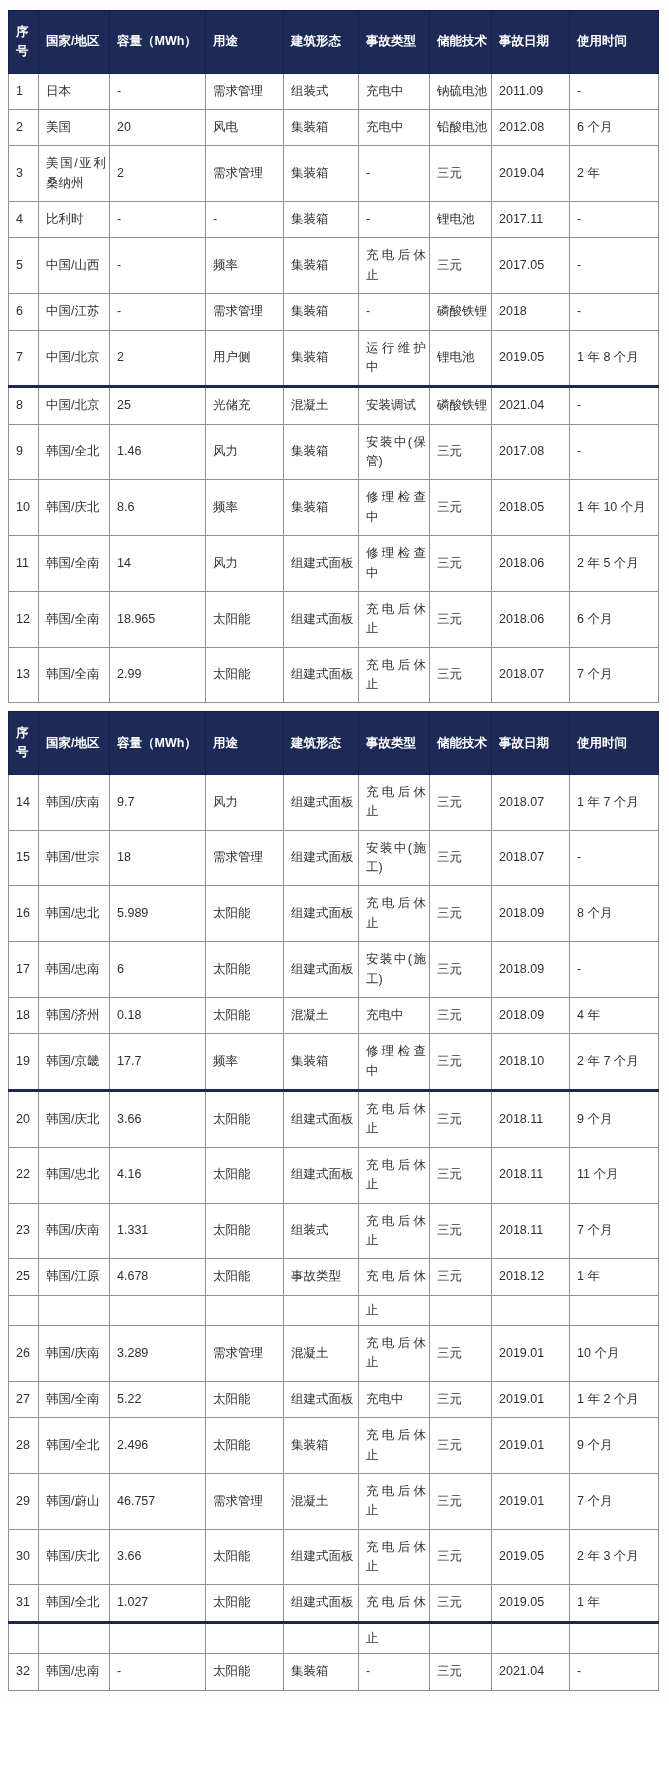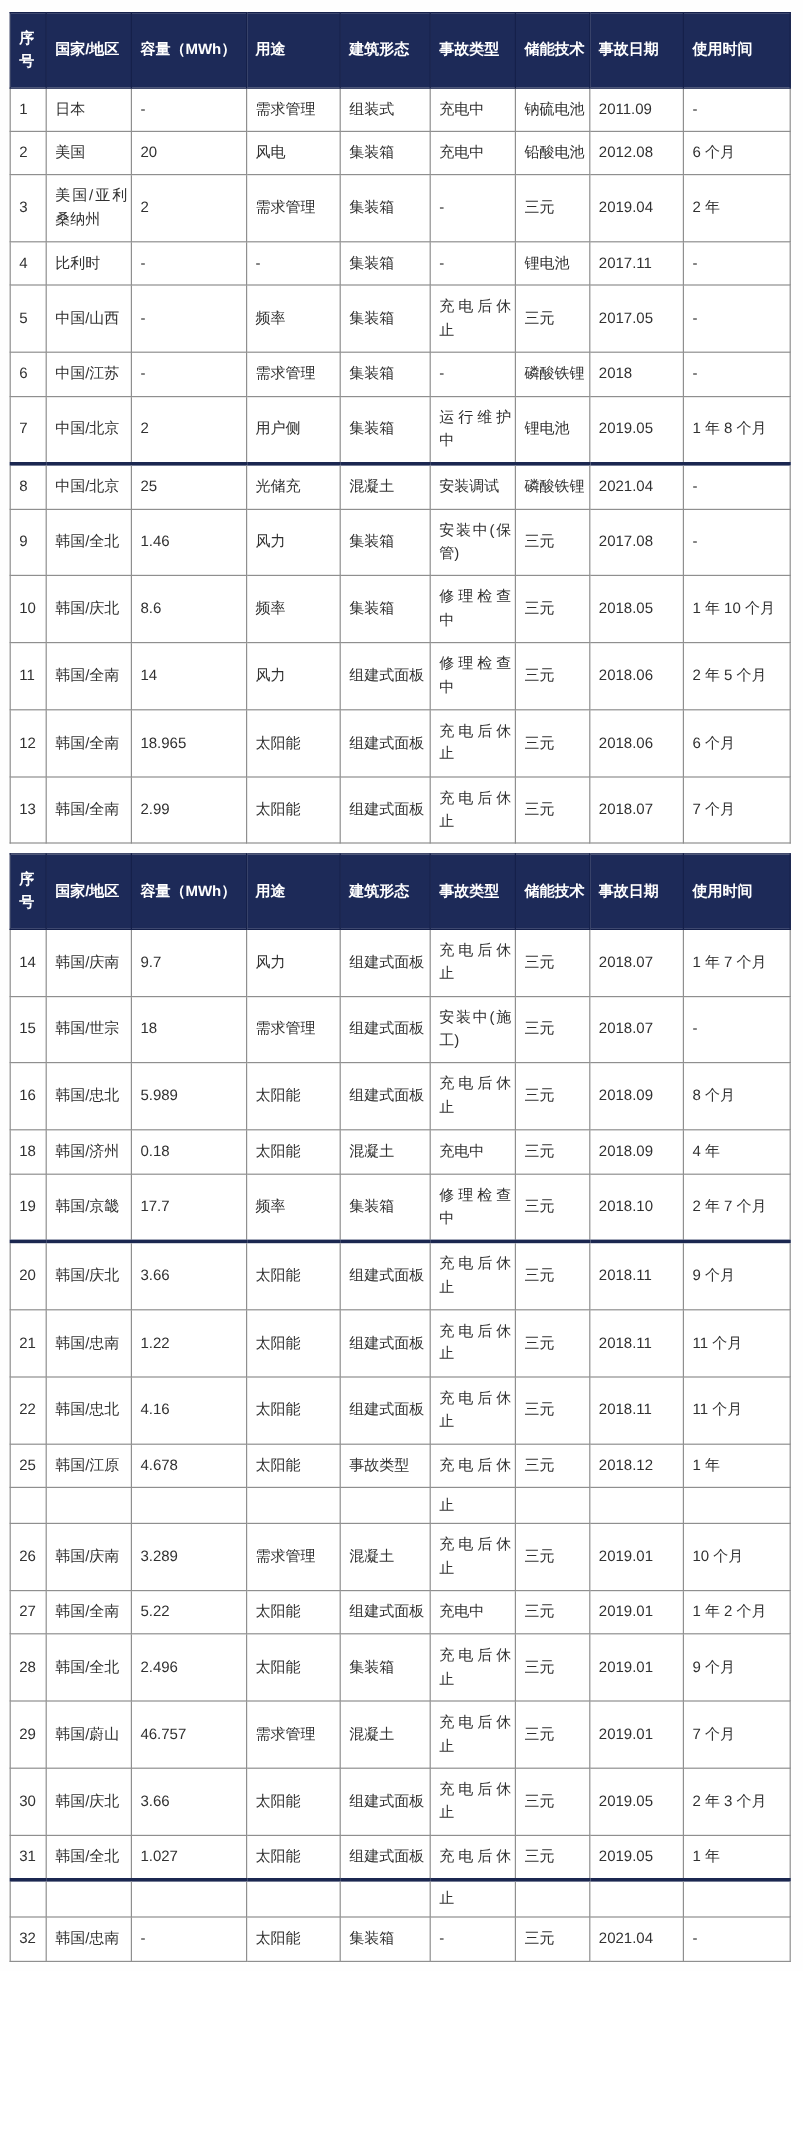--- a/index.html
+++ b/index.html
@@ -294,20 +294,31 @@
           <td>韩国/忠北</td>
           <td>5.989</td>
           <td>太阳能</td>
           <td>组建式面板</td>
           <td>充电后休止</td>
           <td>三元</td>
           <td>2018.09</td>
           <td>8 个月</td>
         </tr>
         <tr>
+          <td>17</td>
+          <td>韩国/忠南</td>
+          <td>6</td>
+          <td>太阳能</td>
+          <td>组建式面板</td>
+          <td>安装中(施工)</td>
+          <td>三元</td>
+          <td>2018.09</td>
+          <td>-</td>
+        </tr>
+        <tr>
           <td>18</td>
           <td>韩国/济州</td>
           <td>0.18</td>
           <td>太阳能</td>
           <td>混凝土</td>
           <td>充电中</td>
           <td>三元</td>
           <td>2018.09</td>
           <td>4 年</td>
         </tr>
@@ -327,40 +338,40 @@
           <td>韩国/庆北</td>
           <td>3.66</td>
           <td>太阳能</td>
           <td>组建式面板</td>
           <td>充电后休止</td>
           <td>三元</td>
           <td>2018.11</td>
           <td>9 个月</td>
         </tr>
         <tr>
-          <td>21</td>
-          <td>韩国/忠南</td>
-          <td>1.22</td>
-          <td>太阳能</td>
-          <td>组建式面板</td>
-          <td>充电后休止</td>
-          <td>三元</td>
-          <td>2018.11</td>
-          <td>11 个月</td>
-        </tr>
-        <tr>
           <td>22</td>
           <td>韩国/忠北</td>
           <td>4.16</td>
           <td>太阳能</td>
           <td>组建式面板</td>
           <td>充电后休止</td>
           <td>三元</td>
           <td>2018.11</td>
           <td>11 个月</td>
+        </tr>
+        <tr>
+          <td>23</td>
+          <td>韩国/庆南</td>
+          <td>1.331</td>
+          <td>太阳能</td>
+          <td>组装式</td>
+          <td>充电后休止</td>
+          <td>三元</td>
+          <td>2018.11</td>
+          <td>7 个月</td>
         </tr>
         <tr class="splitA">
           <td>25</td>
           <td>韩国/江原</td>
           <td>4.678</td>
           <td>太阳能</td>
           <td>事故类型</td>
           <td>充电后休</td>
           <td>三元</td>
           <td>2018.12</td>

